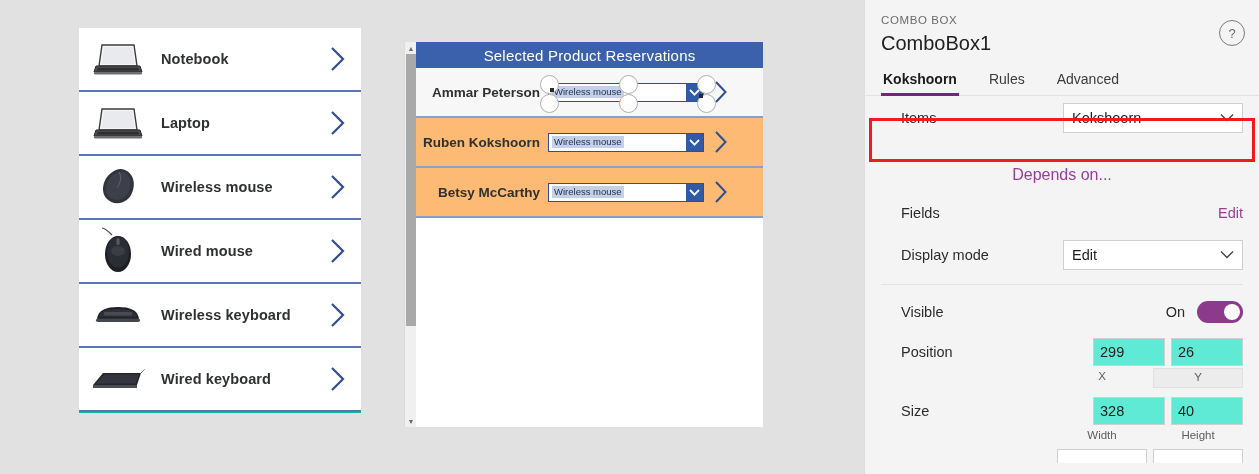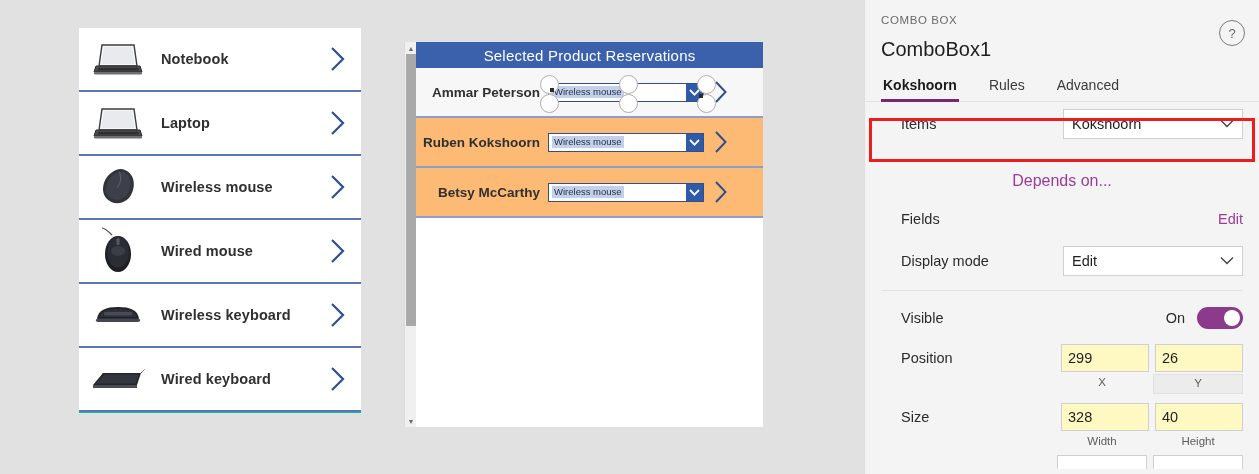--- a/index.html
+++ b/index.html
@@ -202,21 +202,21 @@
     position: relative;
   }
   #props-eyebrow {
     font-size: 11.5px;
     color: #6a6a6a;
     letter-spacing: 0.6px;
   }
   #props-title {
     font-size: 20px;
     color: #202020;
-    margin-top: 12px;
+    margin-top: 6px;
     font-weight: normal;
   }
   #help-icon {
     position: absolute;
     right: 14px; top: 20px;
     width: 24px; height: 24px;
     border-radius: 50%;
     border: 1.5px solid #7a7a7a;
     color: #6a6a6a;
     font-size: 13px;
@@ -337,22 +337,22 @@
   
   .num-row {
     display: flex;
     align-items: center;
     padding: 0 16px;
     height: 38px;
   }
   .num-row .prop-label { flex: 1 1 auto; }
   .num-pair { display: flex; gap: 6px; }
   .num-box {
-    width: 88px; height: 28px;
-    background: #fef9c3;
+    width: 72px; height: 28px;
+    background: #5eead4;
     border: 1px solid #cfcfcf;
     box-sizing: border-box;
     display: flex; align-items: center;
     padding: 0 6px;
     font-size: 14.5px;
     color: #1f1f1f;
   }
   .cap-row {
     display: flex;
     padding: 0 16px;

